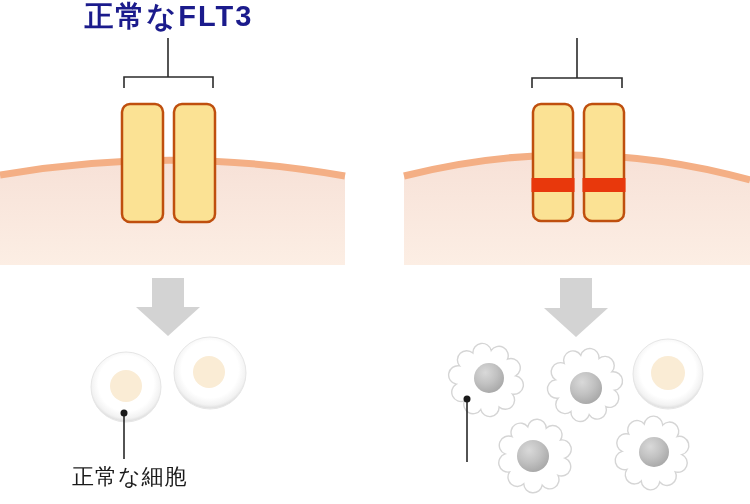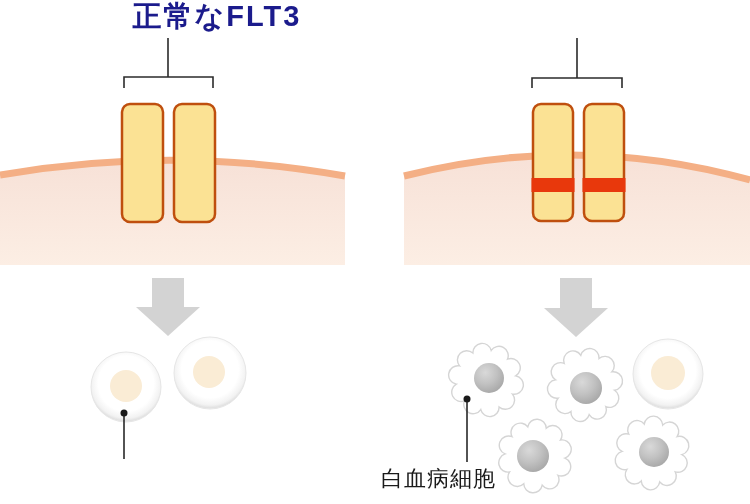--- a/index.html
+++ b/index.html
@@ -6,21 +6,21 @@
   .stage{
     position:relative;width:750px;height:504px;background:#ffffff;overflow:hidden;
     font-family:"Liberation Sans", sans-serif;
   }
   .stage svg{position:absolute;left:0;top:0;}
   .panel-title{
     position:absolute;top:1px;text-align:center;
     font-size:29px;font-weight:700;letter-spacing:2px;line-height:1.1;
     white-space:nowrap;
   }
-  .title-normal{left:0;width:338px;color:var(--title-normal,#1b1b8c);padding-left:48px;}
+  .title-normal{left:0;width:338px;color:var(--title-normal,#1b1b8c);}
   .title-abnormal{left:404px;width:346px;color:var(--title-abnormal,#d9281e);}
   .cell-label{
     position:absolute;font-size:22px;color:var(--label-text,#1a1a1a);
     letter-spacing:1px;white-space:nowrap;line-height:1;
   }
   .label-normal{left:72px;top:466px;}
   .label-leukemia{left:381px;top:468px;}
   
   .membrane-fill{fill:url(#membraneGrad);}
   .membrane-edge{fill:none;stroke:var(--membrane-stroke,#f4af85);stroke-width:7;}
@@ -110,14 +110,14 @@
 
       <circle class="cell-body" cx="668" cy="374" r="35"></circle>
       <circle class="nucleus-cream" cx="668" cy="373" r="17"></circle>
 
       <line class="leader" x1="467" y1="399" x2="467" y2="462"></line>
       <circle class="leader-dot" cx="467" cy="399" r="3.5"></circle>
     </g>
   </svg>
 
   <div class="panel-title title-normal">正常なFLT3</div>
-  <div class="cell-label label-leukemia">白血病細胞</div>
+  <div class="cell-label label-normal">正常な細胞</div>
 </div>
 
 </body></html>

